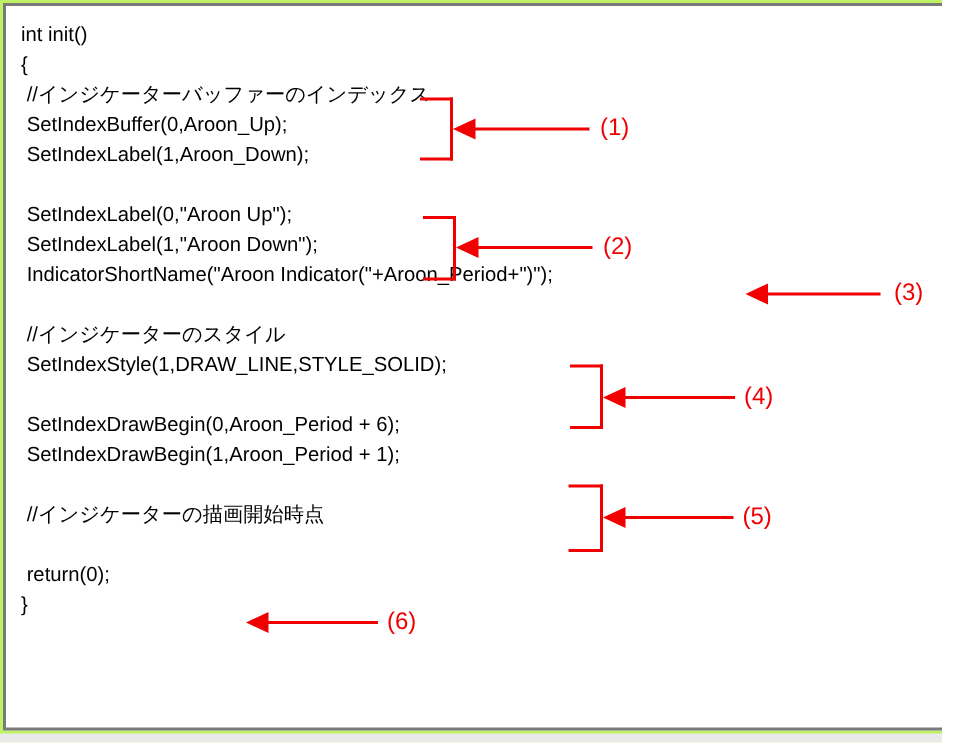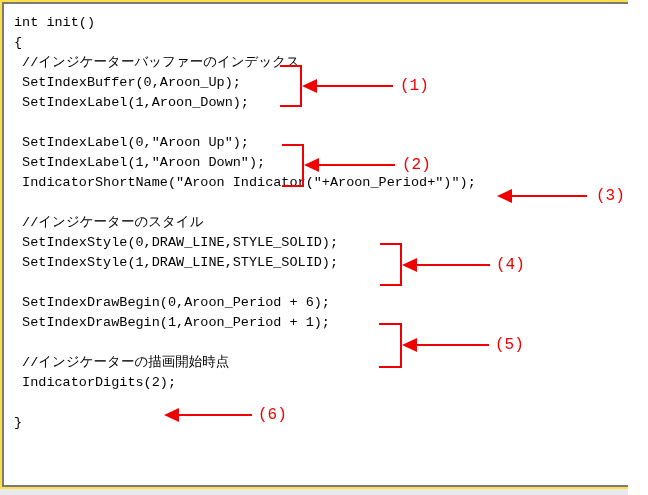--- a/index.html
+++ b/index.html
@@ -4,23 +4,23 @@
 <style>
   html, body {
     margin: 0;
     padding: 0;
     background: #ffffff;
   }
   .canvas {
     position: relative;
     width: 628px;
     height: 495px;
-    background: #fde047;
+    background: #bef264;
     overflow: hidden;
-    font-family: Liberation Mono, monospace;
+    font-family: Liberation Sans, sans-serif;
   }
   .frame {
     position: absolute;
     left: 2px;
     top: 2px;
     width: 641px;
     height: 485px;
     box-sizing: border-box;
     border: 2px solid var(--frame-border, #7a7a7a);
     background: #ffffff;
@@ -92,29 +92,28 @@
       <div class="code-line">{</div>
       <div class="code-line"> //インジケーターバッファーのインデックス</div>
       <div class="code-line"> SetIndexBuffer(0,Aroon_Up);</div>
       <div class="code-line"> SetIndexLabel(1,Aroon_Down);</div>
       <div class="code-line"></div>
       <div class="code-line"> SetIndexLabel(0,"Aroon Up");</div>
       <div class="code-line"> SetIndexLabel(1,"Aroon Down");</div>
       <div class="code-line"> IndicatorShortName("Aroon Indicator("+Aroon_Period+")");</div>
       <div class="code-line"></div>
       <div class="code-line"> //インジケーターのスタイル</div>
-      <div class="code-line"> SetIndexStyle(0,DRAW_LINE,STYLE_SOLID);</div>
       <div class="code-line"> SetIndexStyle(1,DRAW_LINE,STYLE_SOLID);</div>
       <div class="code-line"></div>
       <div class="code-line"> SetIndexDrawBegin(0,Aroon_Period + 6);</div>
       <div class="code-line"> SetIndexDrawBegin(1,Aroon_Period + 1);</div>
       <div class="code-line"></div>
       <div class="code-line"> //インジケーターの描画開始時点</div>
-      <div class="code-line"> IndicatorDigits(2);</div>
       <div class="code-line"></div>
+      <div class="code-line"> return(0);</div>
       <div class="code-line">}</div>
     </div>
   </div>
 
   <div class="anno-layer">
 
     <div>
       <div class="bracket" style="left:280px; top:65px; width:22px; height:42px;"></div>
       <div class="arrow-head" style="left:302px; top:79px;"></div>
       <div class="arrow-line" style="left:315px; top:85px; width:78px;"></div>

